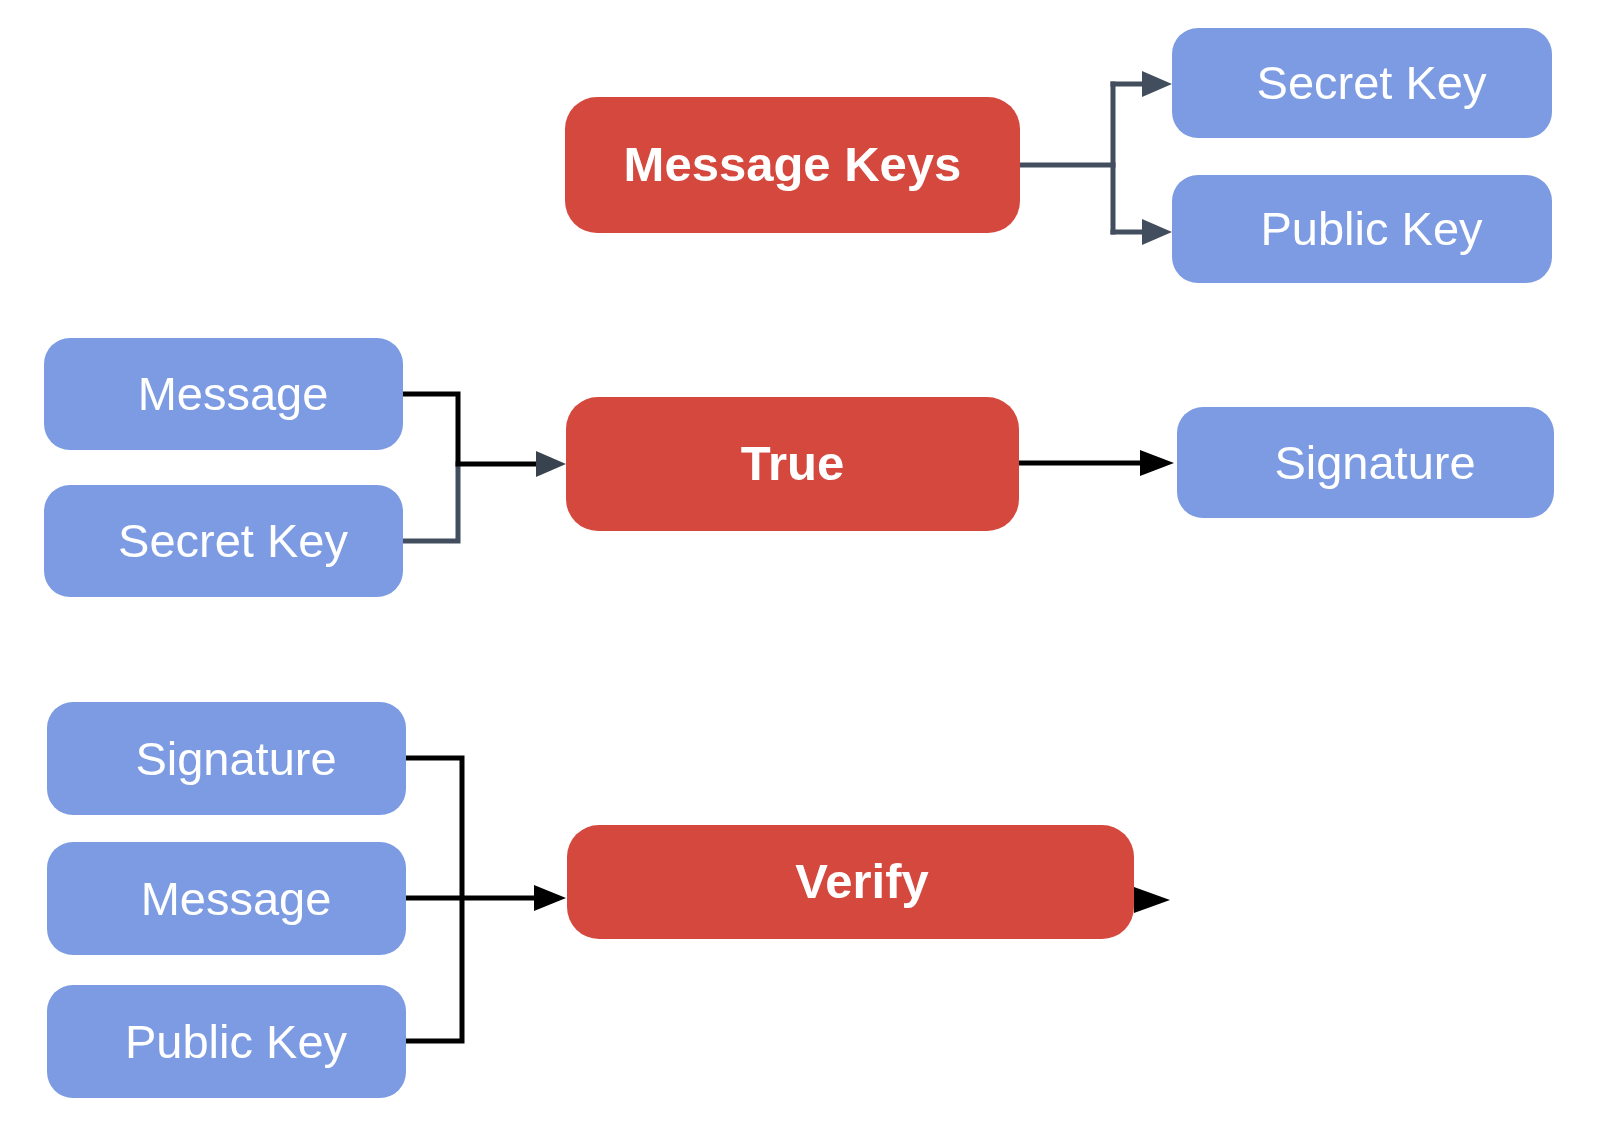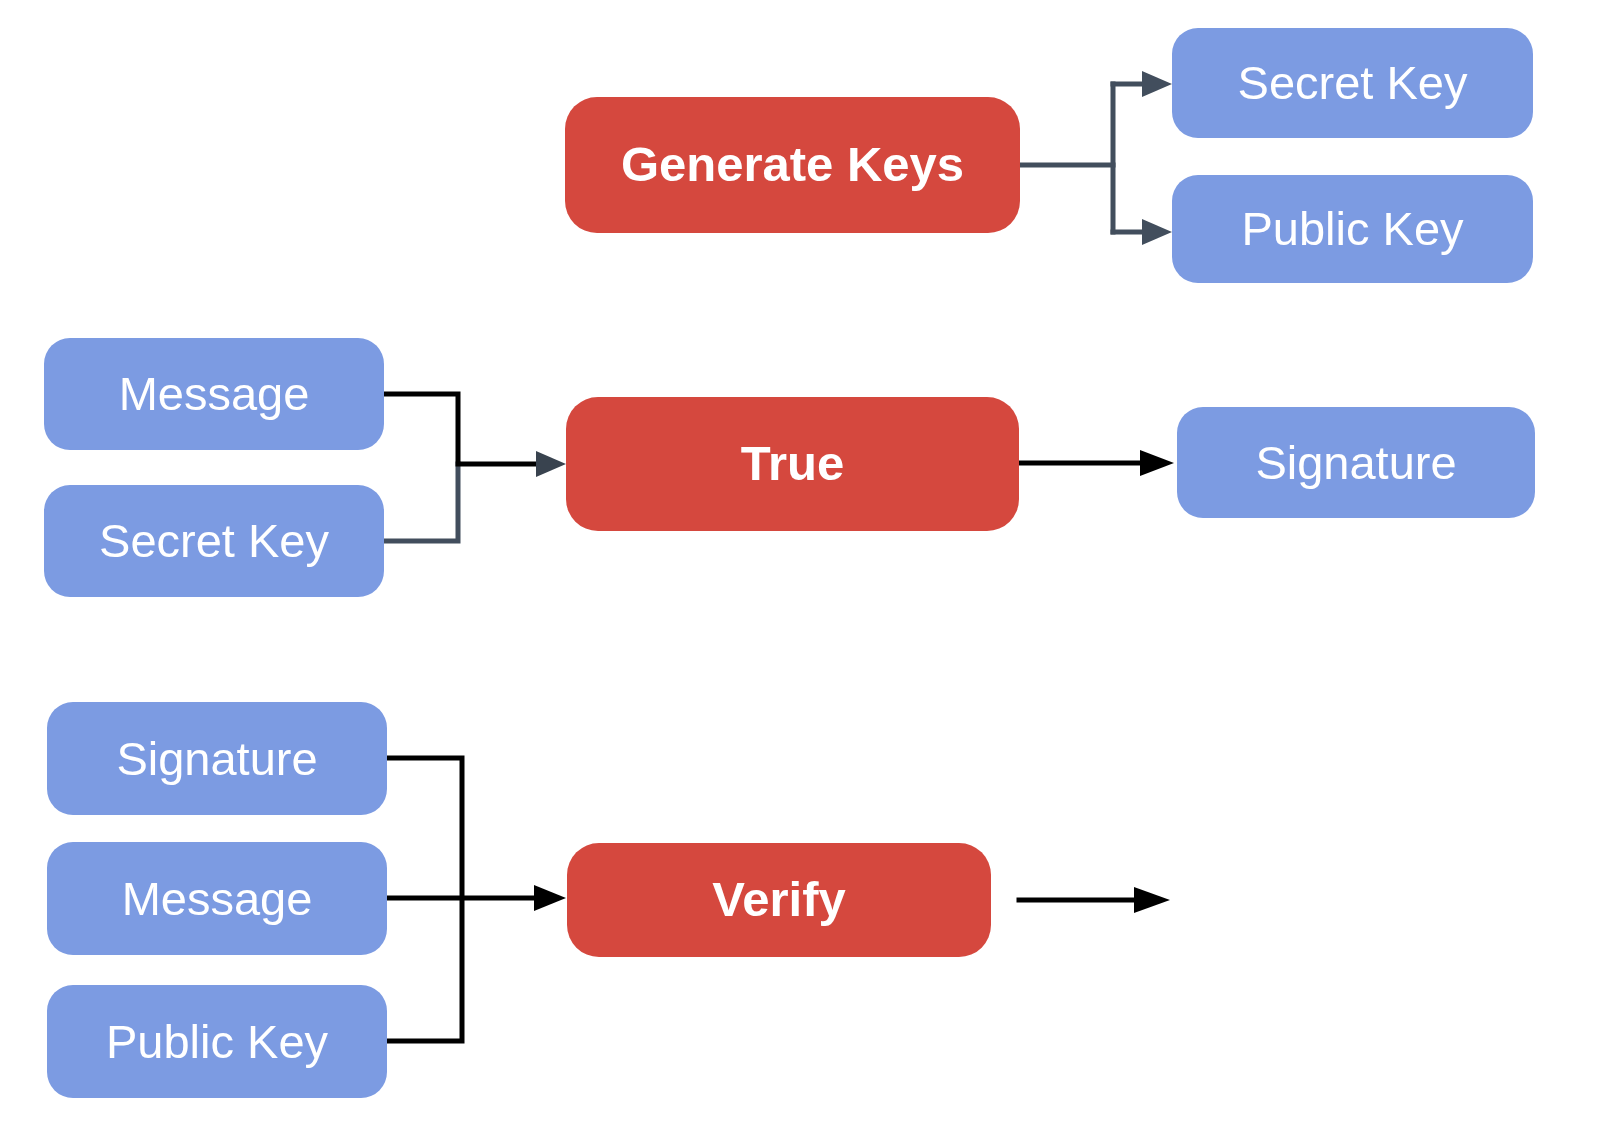--- a/index.html
+++ b/index.html
@@ -30,20 +30,21 @@
     color: var(--label-text, #ffffff);
     text-align: center;
     line-height: 1.05;
     white-space: nowrap;
   }
   .data-node {
     background: var(--data-fill, #7C9BE2);
     border-radius: 26px;
     font-size: 47px;
     font-weight: 400;
+    padding-left: 19px;
   }
   .process-node {
     background: var(--process-fill, #D5483E);
     border-radius: 32px;
     font-size: 49px;
     font-weight: 700;
   }
 </style>
 </head>
 <body>
@@ -79,27 +80,27 @@
       <path d="M387 898 H538"></path>
     </g>
     <polygon points="534,885 566,898 534,911" fill="#000000"></polygon>
 
     <g stroke="#000000" stroke-width="5" fill="none" stroke-linecap="square">
       <path d="M1019 900 H1136"></path>
     </g>
     <polygon points="1134,887 1170,900 1134,913" fill="#000000"></polygon>
   </svg>
 
-  <div class="node process-node" style="left:565px; top:97px; width:455px; height:136px;">Generate Keys</div>
+  <div class="node process-node" style="left:565px; top:97px; width:455px; height:136px;">Message Keys</div>
   <div class="node data-node" style="left:1172px; top:28px; width:361px; height:110px;">Secret Key</div>
   <div class="node data-node" style="left:1172px; top:175px; width:361px; height:108px;">Public Key</div>
 
   <div class="node data-node" style="left:44px; top:338px; width:340px; height:112px;">Message</div>
   <div class="node data-node" style="left:44px; top:485px; width:340px; height:112px;">Secret Key</div>
   <div class="node process-node" style="left:566px; top:397px; width:453px; height:134px;">True</div>
   <div class="node data-node" style="left:1177px; top:407px; width:358px; height:111px;">Signature</div>
 
   <div class="node data-node" style="left:47px; top:702px; width:340px; height:113px;">Signature</div>
   <div class="node data-node" style="left:47px; top:842px; width:340px; height:113px;">Message</div>
   <div class="node data-node" style="left:47px; top:985px; width:340px; height:113px;">Public Key</div>
-  <div class="node process-node" style="left:567px; top:843px; width:424px; height:114px;">Verify</div>
+  <div class="node process-node" style="left:567px; top:825px; width:544px; height:114px;padding-left:23px;">Verify</div>
 
 </div>
 
 </body></html>

